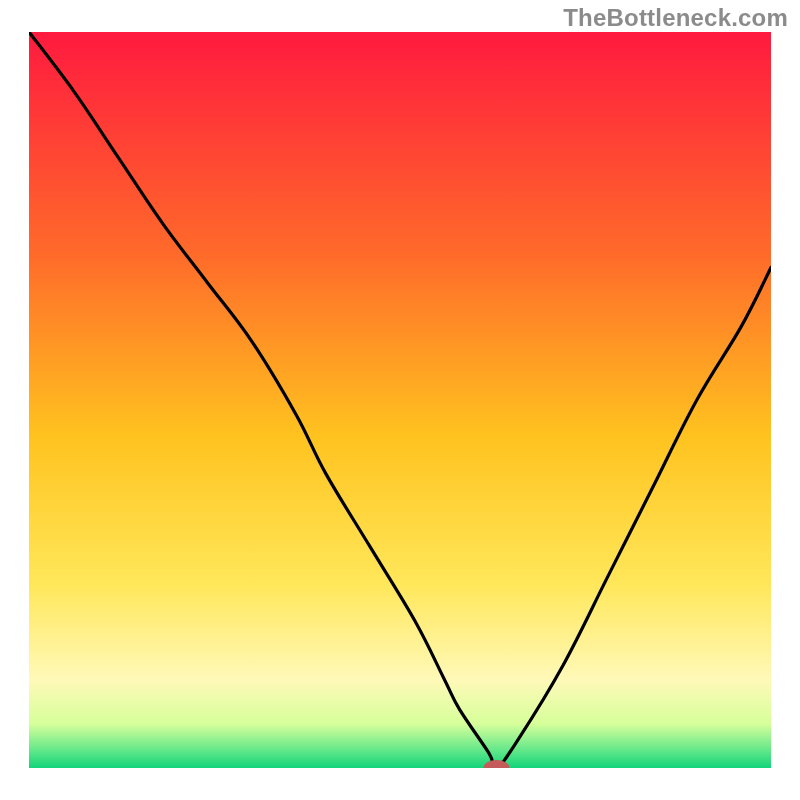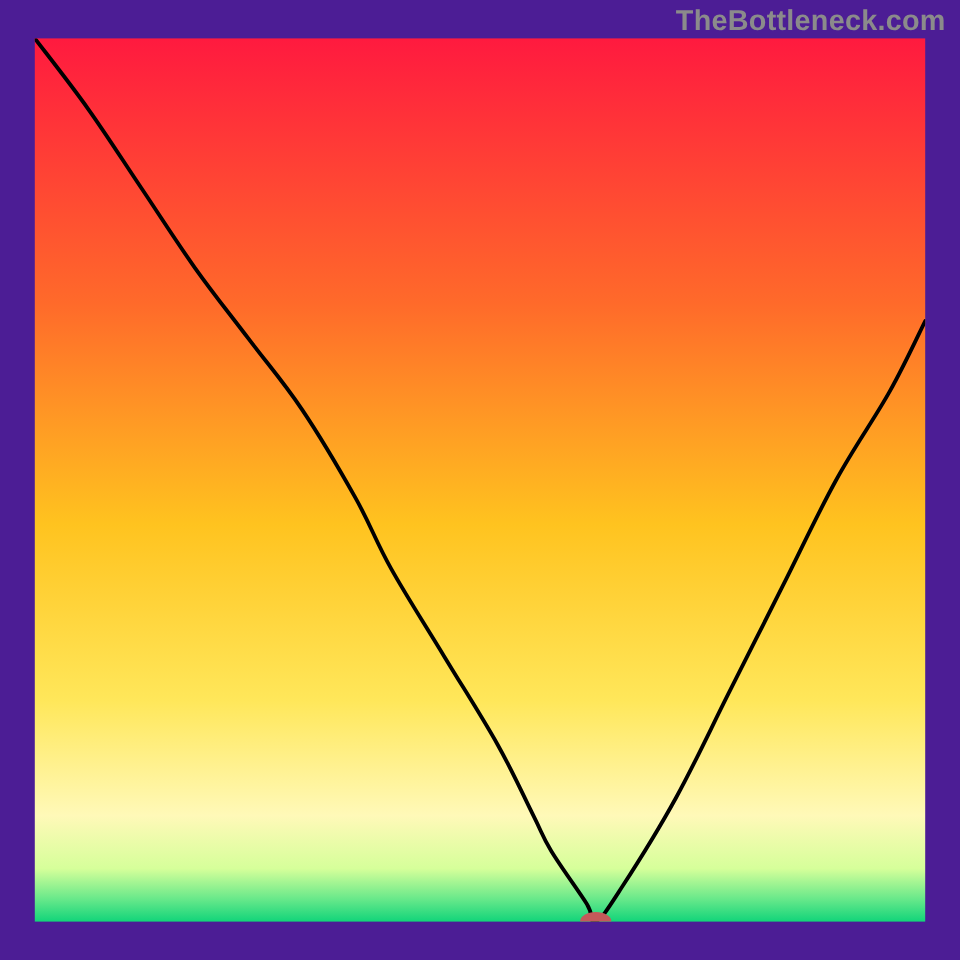--- a/index.html
+++ b/index.html
@@ -7,21 +7,21 @@
     padding: 0;
     width: 800px;
     height: 800px;
     background: #000;
     overflow: hidden;
   }
   .frame {
     position: relative;
     width: 800px;
     height: 800px;
-    background: #4c1d95;
+    background: #ffffff;
   }
   .watermark {
     position: absolute;
     top: 4px;
     right: 12px;
     font-family: Arial, Helvetica, sans-serif;
     font-size: 24px;
     font-weight: 600;
     color: #8b8b8b;
     letter-spacing: 0.2px;

